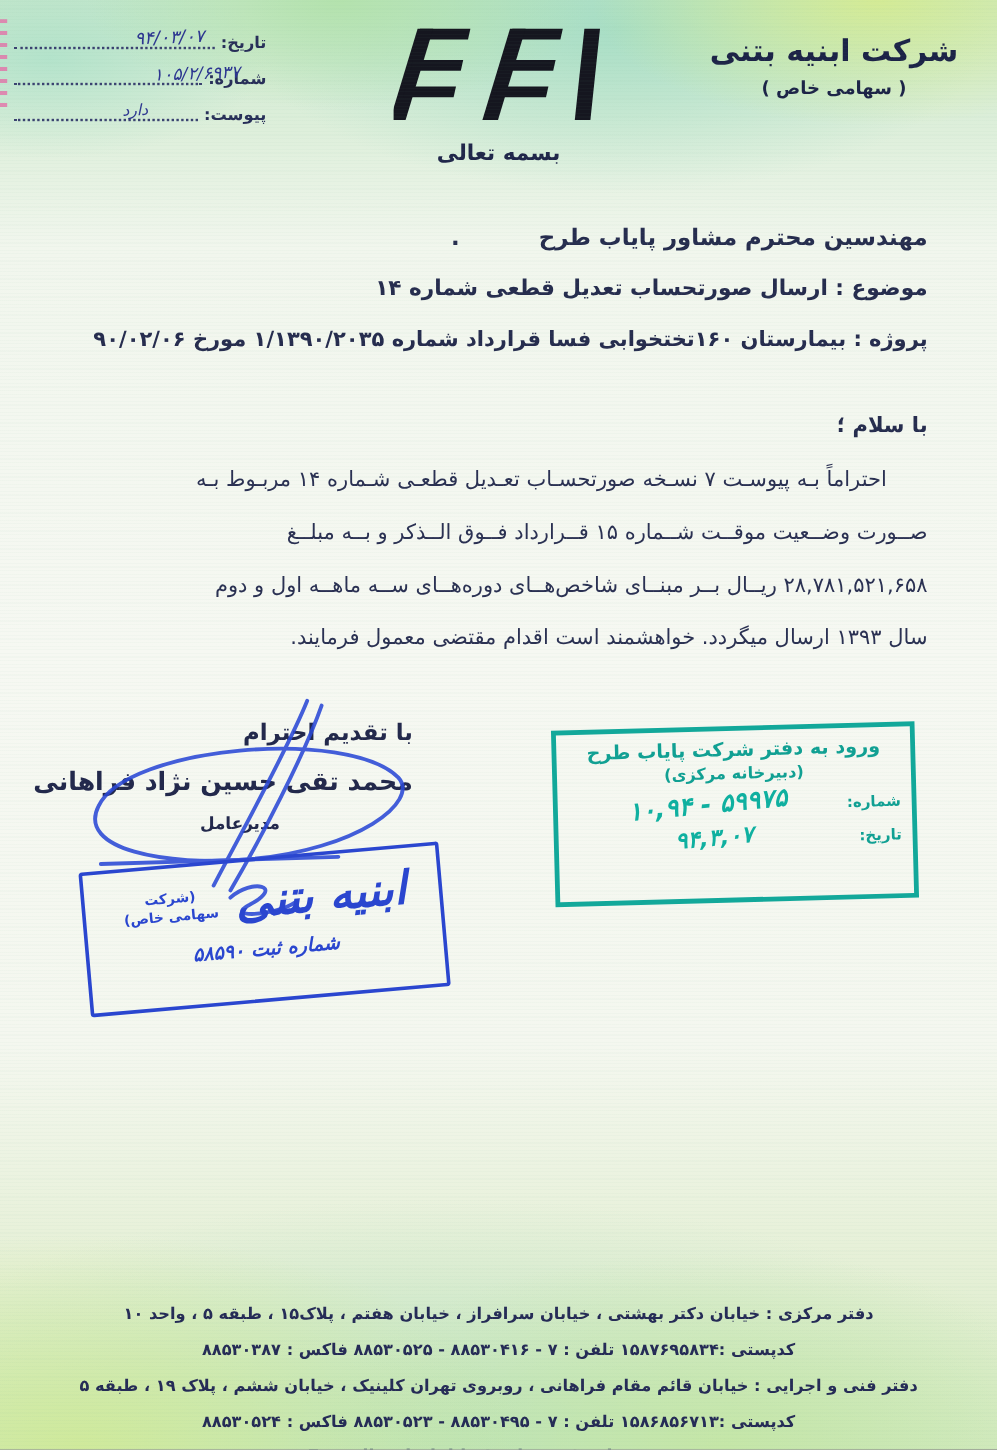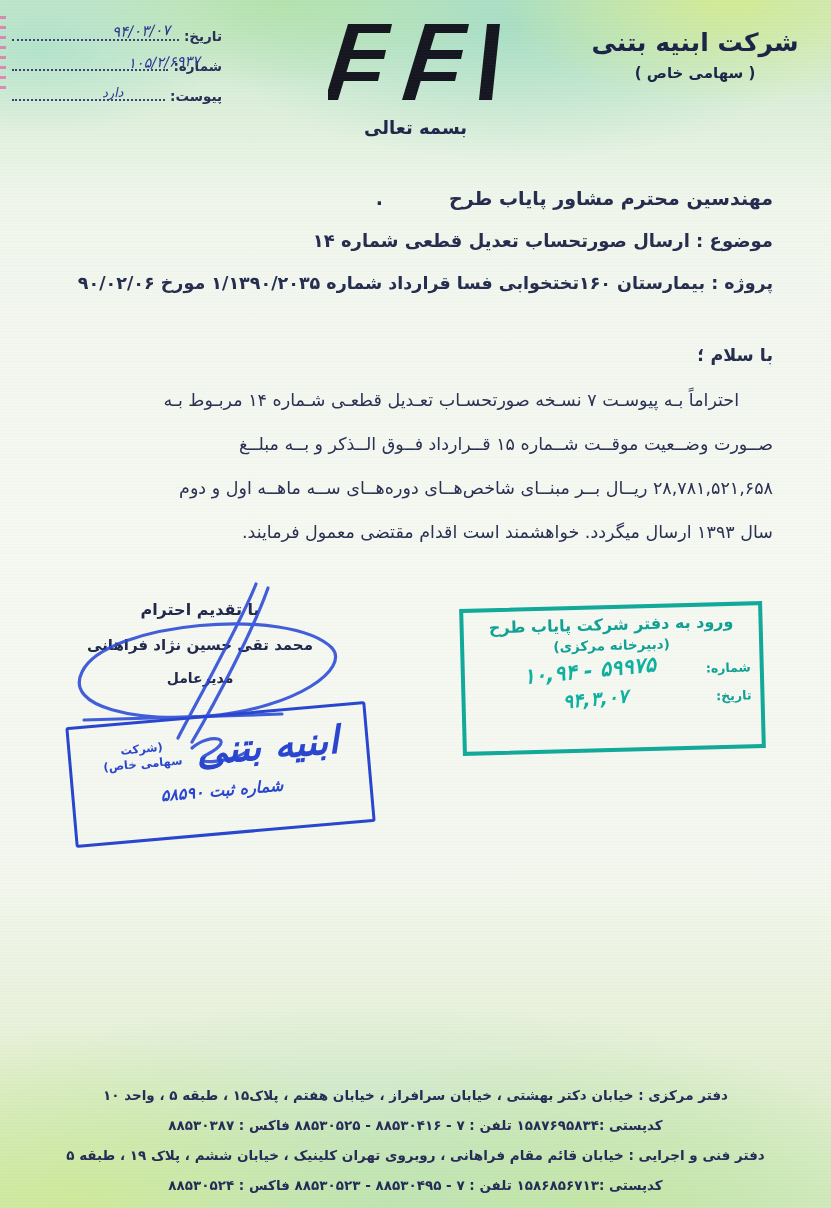--- a/index.html
+++ b/index.html
@@ -53,22 +53,22 @@
   .subject { margin-top:21px; font-size:18px; font-weight:bold; white-space:nowrap; }
   .project { margin-top:22px; font-size:17.5px; font-weight:bold; white-space:nowrap; }
   .salutation { margin-top:52px; font-size:17.5px; font-weight:bold; }
   .para { margin-top:13px; font-size:17.5px; color:#2a3052; }
   .para .pline { line-height:44px; white-space:nowrap; }
   .para .pline.l1 { text-indent:34px; }
 
   
   .sig-block { position:absolute; left:56px; top:600px; width:288px; text-align:center;
     direction:rtl; color:#23294c; font-weight:bold; z-index:1; }
-  .sig-closing { font-size:16px; }
-  .sig-name { font-size:15px; margin-top:17px; white-space:nowrap; }
+  .sig-closing { font-size:19px;text-align:right; }
+  .sig-name { font-size:21px; margin-top:17px; white-space:nowrap; }
   .sig-title { font-size:14px; margin-top:16px; }
   .signature-svg { position:absolute; left:50px; top:580px; z-index:2; }
 
   
   .company-stamp { position:absolute; left:70px; top:714px; width:301px; height:121px;
     border:3.5px solid #2a46cf; border-radius:3px; transform:rotate(-5deg);
     direction:rtl; color:#2a46cf; z-index:3; }
   .cs-top { display:flex; align-items:center; justify-content:center; gap:10px; margin-top:11px; }
   .cs-name { font-size:38px; font-weight:bold; font-style:italic; }
   .cs-type { font-size:11.5px; font-weight:bold; width:88px; text-align:center; line-height:15px; }

